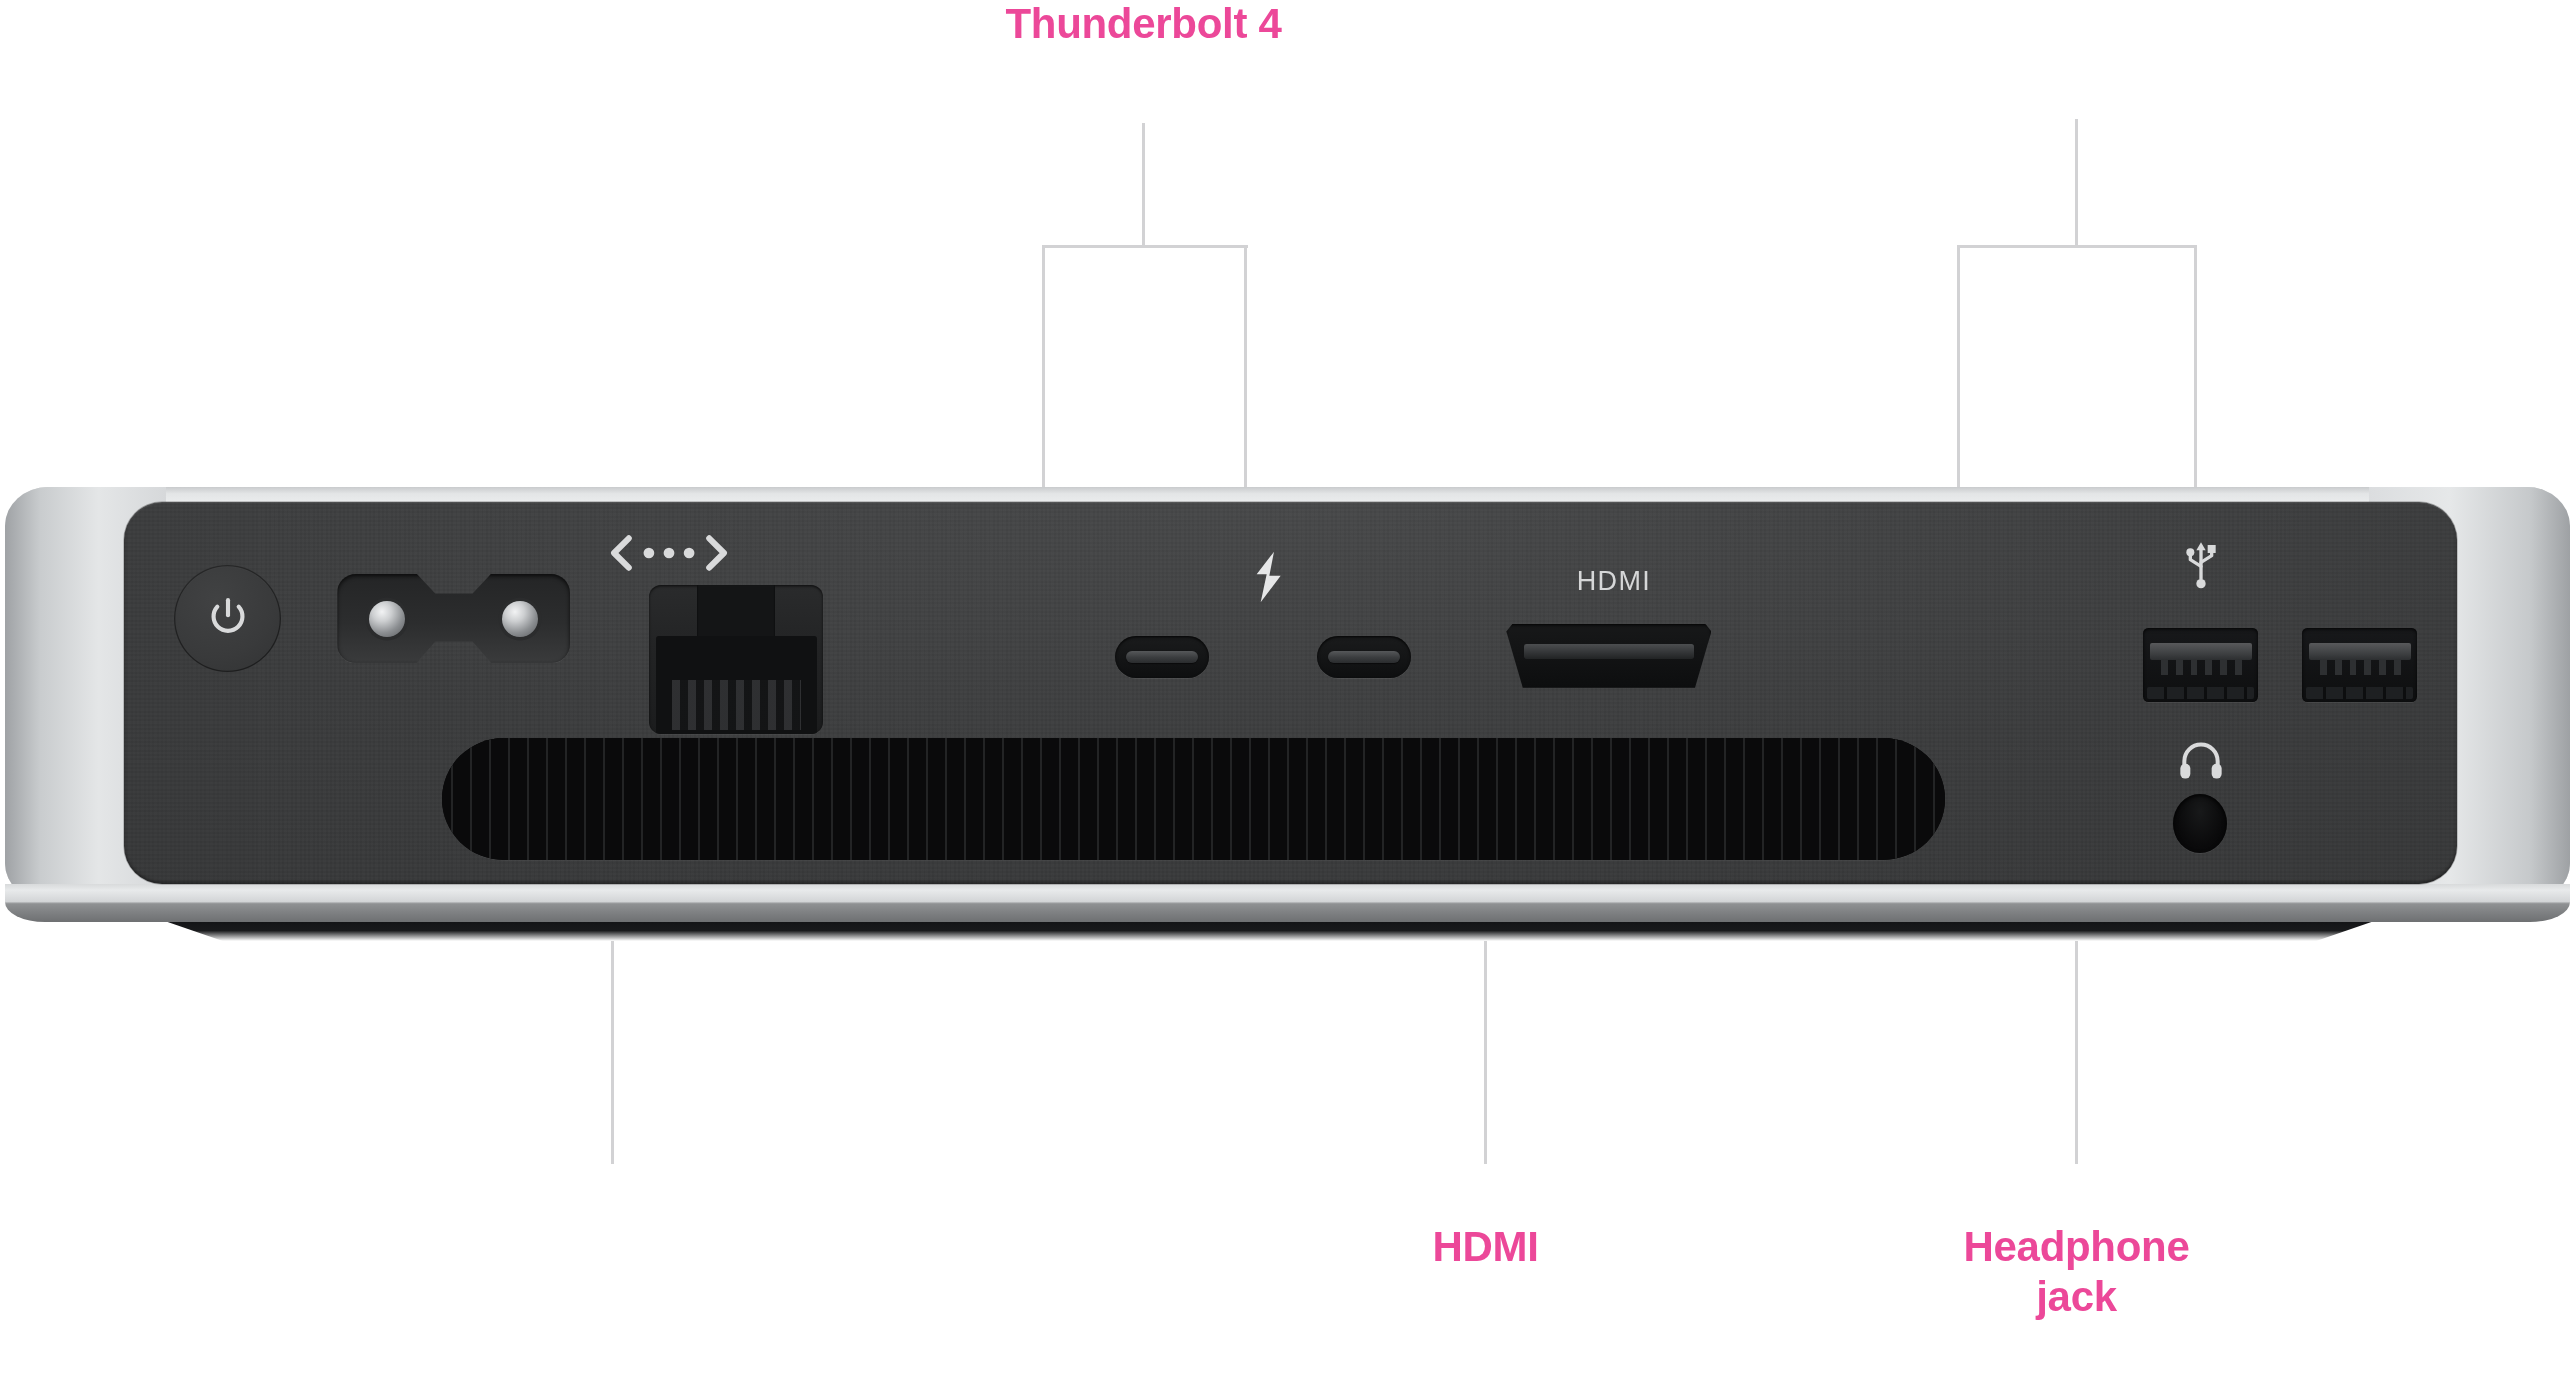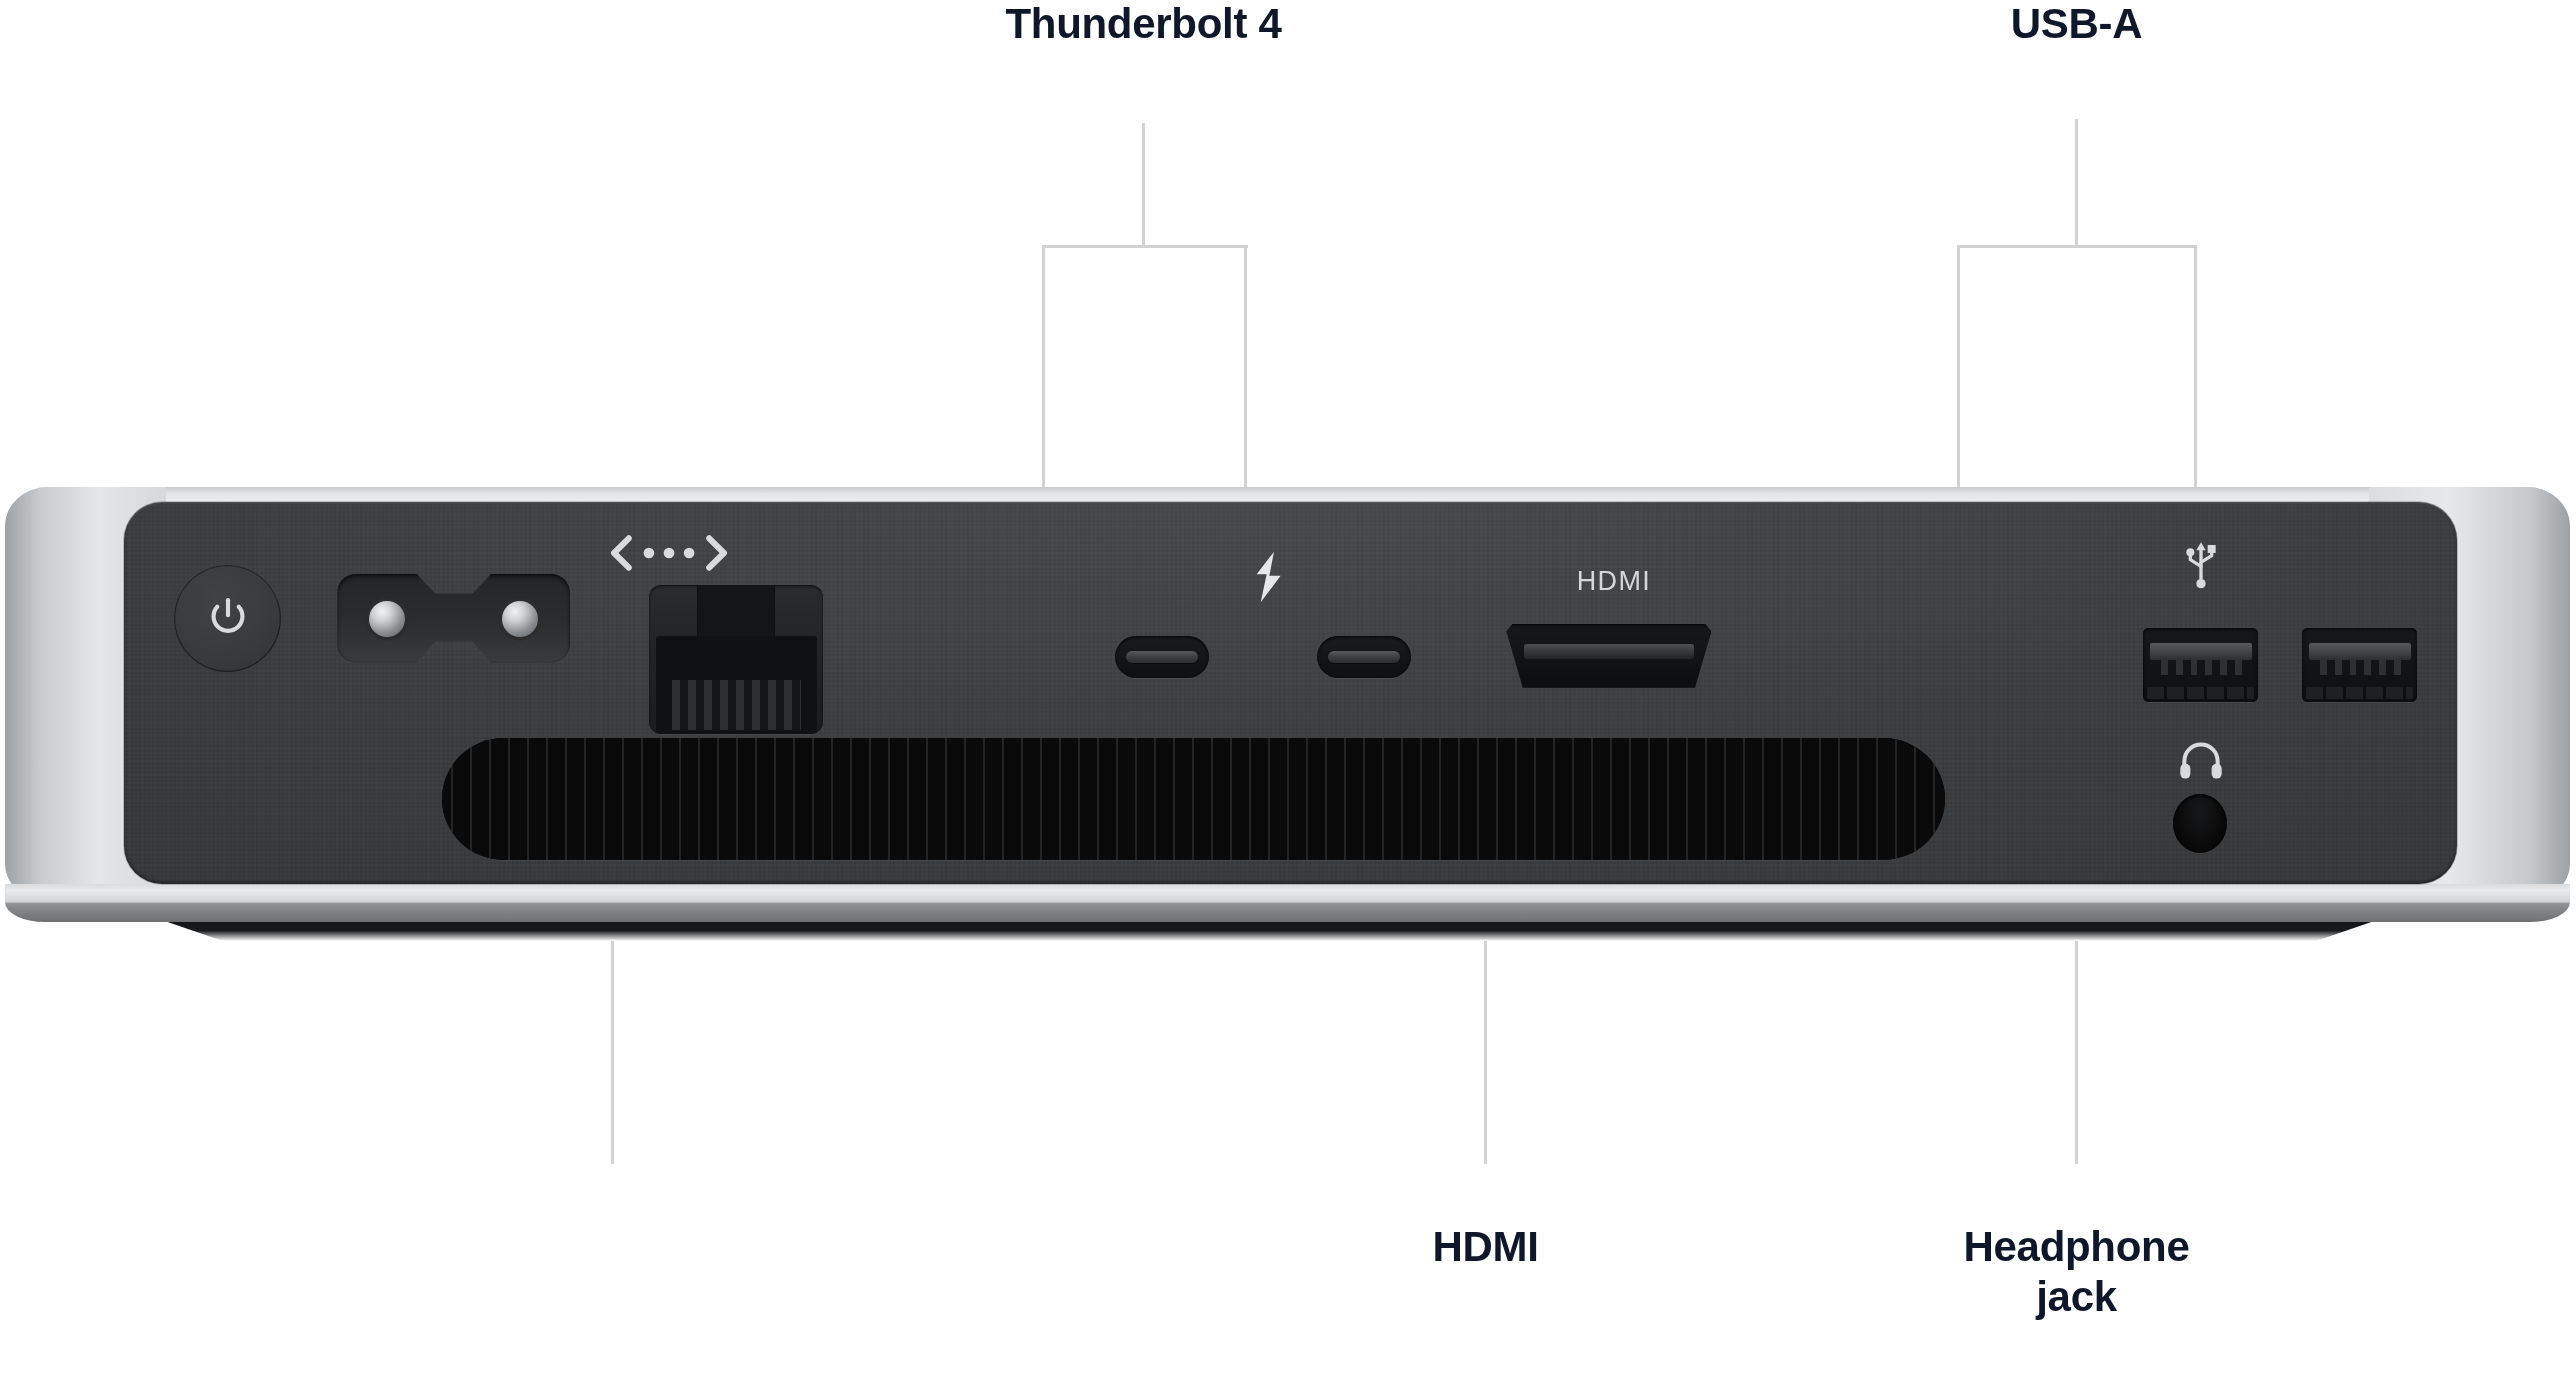--- a/index.html
+++ b/index.html
@@ -6,21 +6,21 @@
   html,body{margin:0;padding:0;background:#ffffff;}
   body{
     width:2576px;height:1391px;position:relative;overflow:hidden;
     font-family:"Liberation Sans","DejaVu Sans",sans-serif;
     -webkit-font-smoothing:antialiased;
   }
   .stage{position:absolute;inset:0;}
 
   
   .callout{
-    position:absolute;color:#0f172a;font-weight:700;
+    position:absolute;color:#ec4899;font-weight:700;
     font-size:42px;line-height:50px;letter-spacing:-0.3px;
     text-align:center;white-space:pre-line;
   }
   #label-thunderbolt{left:741px;top:-1.3px;width:805px;}
   #label-usba{left:1674px;top:-1.3px;width:805px;}
   #label-ethernet{left:210px;top:1222px;width:805px;}
   #label-hdmi{left:1083px;top:1222px;width:805px;}
   #label-headphone{left:1674px;top:1222px;width:805px;}
 
   
@@ -220,21 +220,20 @@
 
   svg{display:block;}
 </style>
 </head>
 <body>
 
 <div class="stage">
 
   <div class="callout" id="label-thunderbolt">Thunderbolt 4</div>
 
-  <div class="callout" id="label-usba">USB-A</div>
 
 
   <div class="callout" id="label-hdmi">HDMI</div>
 
   <div class="callout" id="label-headphone">Headphone
 jack</div>
 
   <div class="lead v" style="left:1142px;top:123px;height:125px;"></div>
   <div class="lead h" style="left:1042px;top:245px;width:206px;"></div>
   <div class="lead v" style="left:1042px;top:245px;height:399px;"></div>

